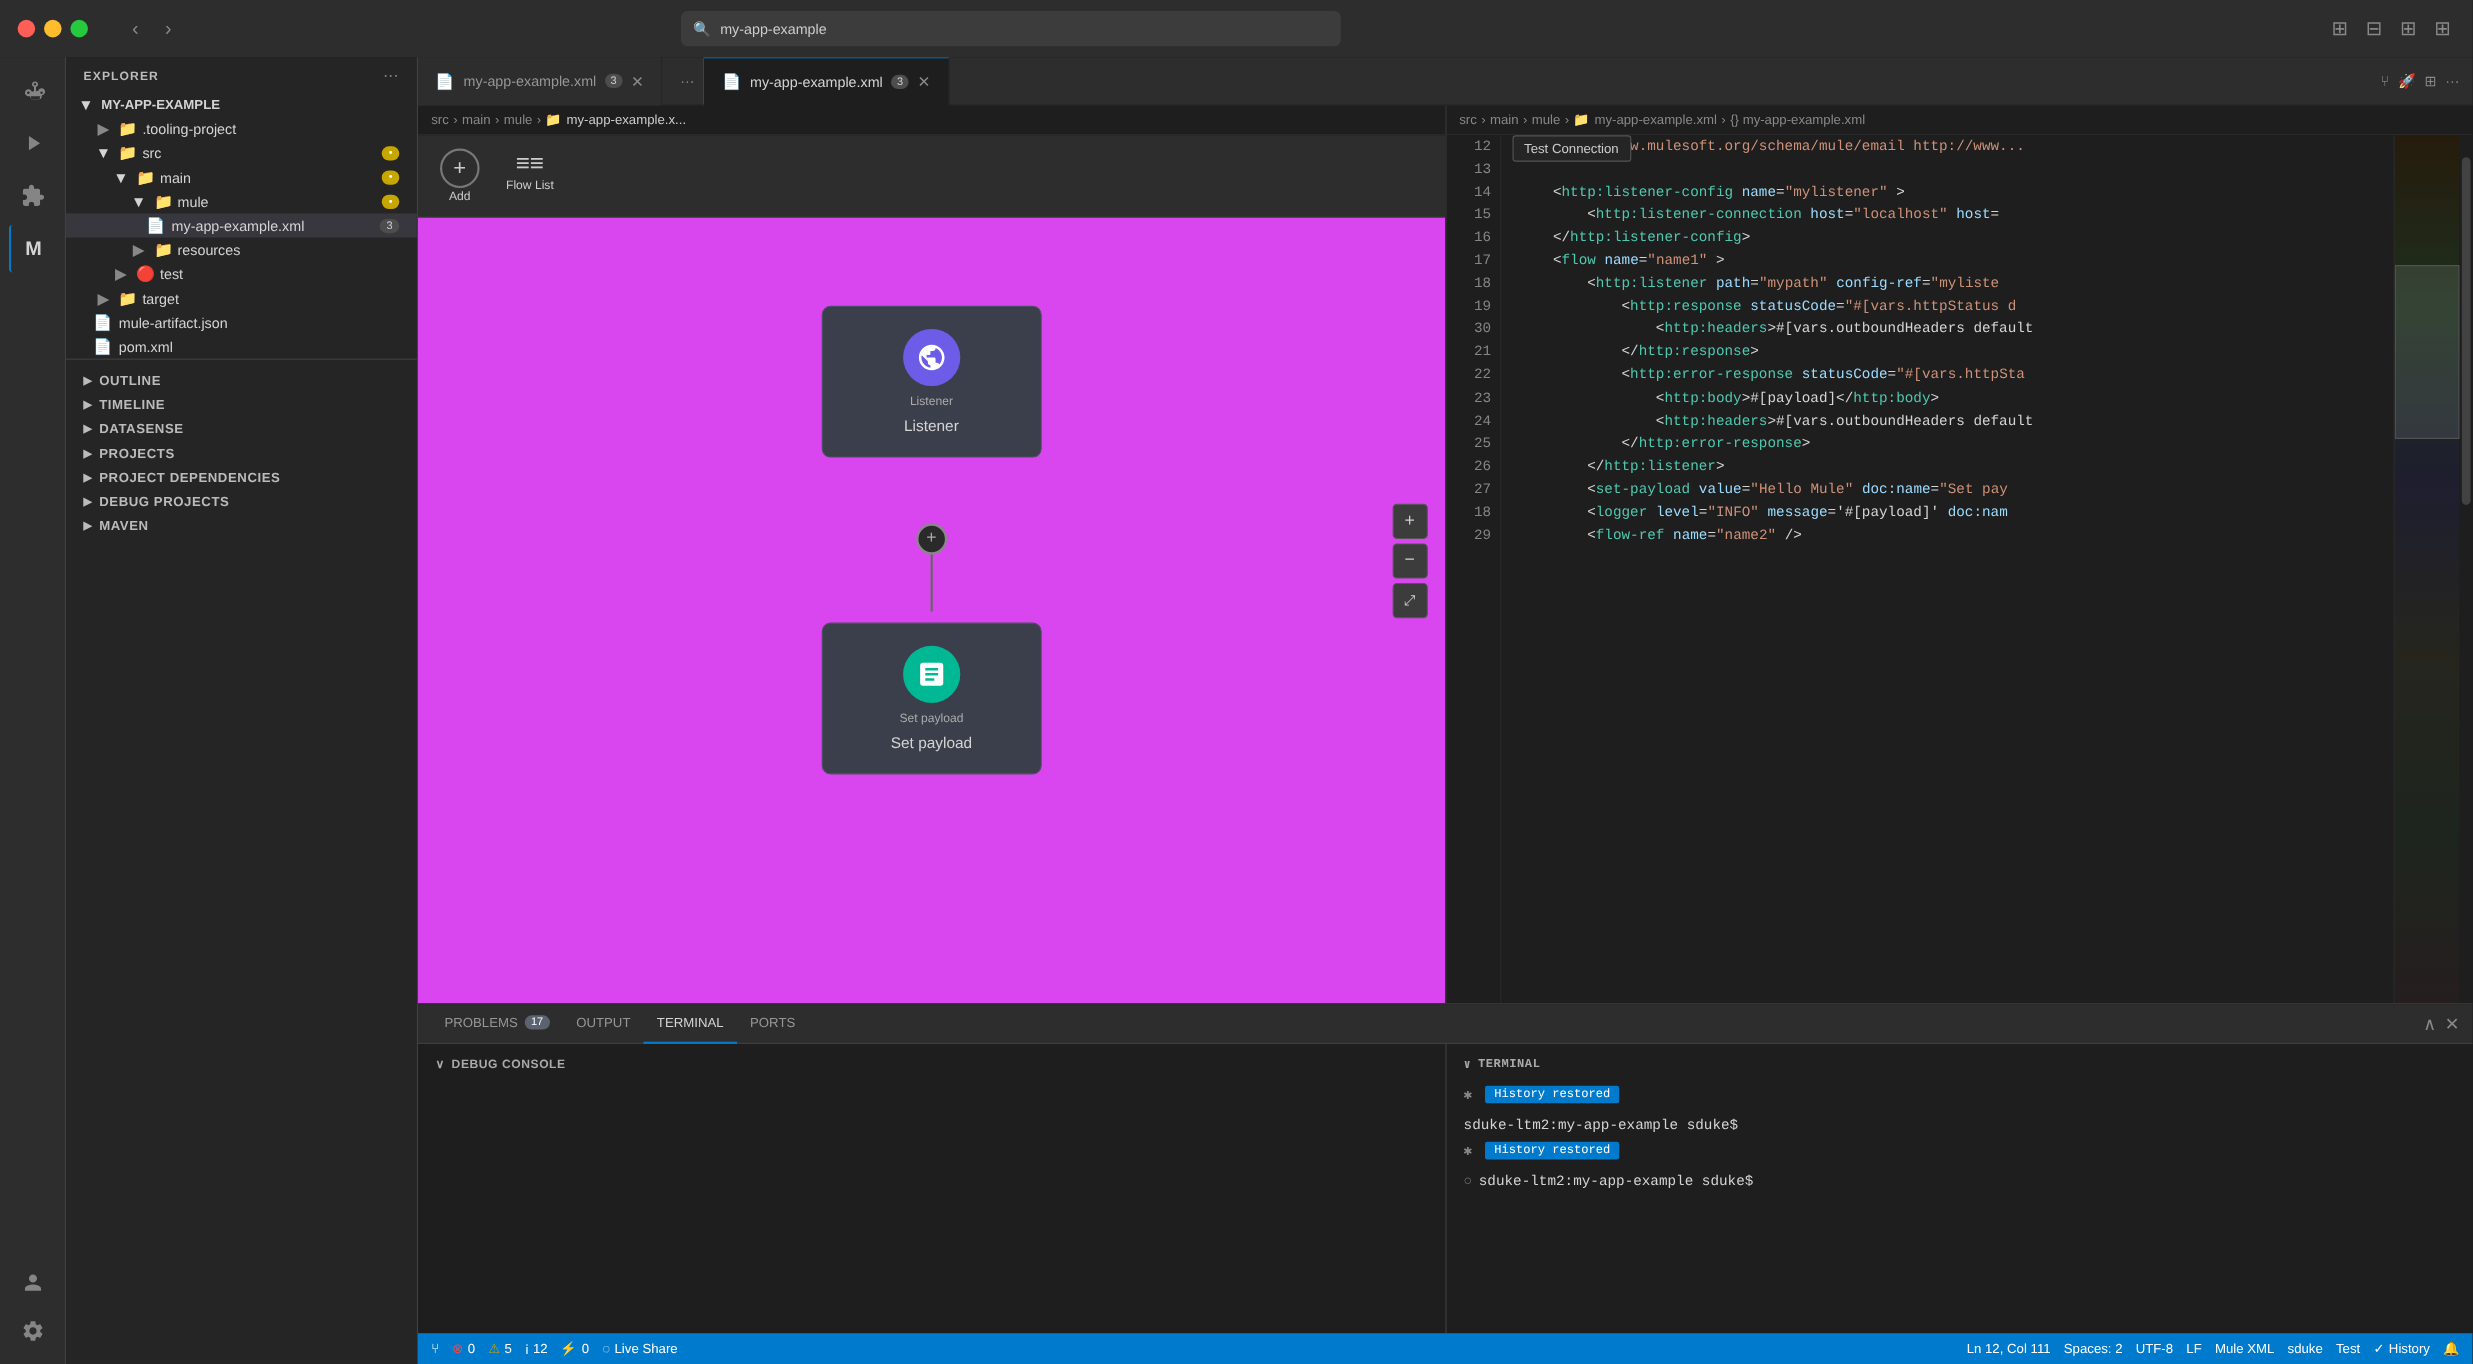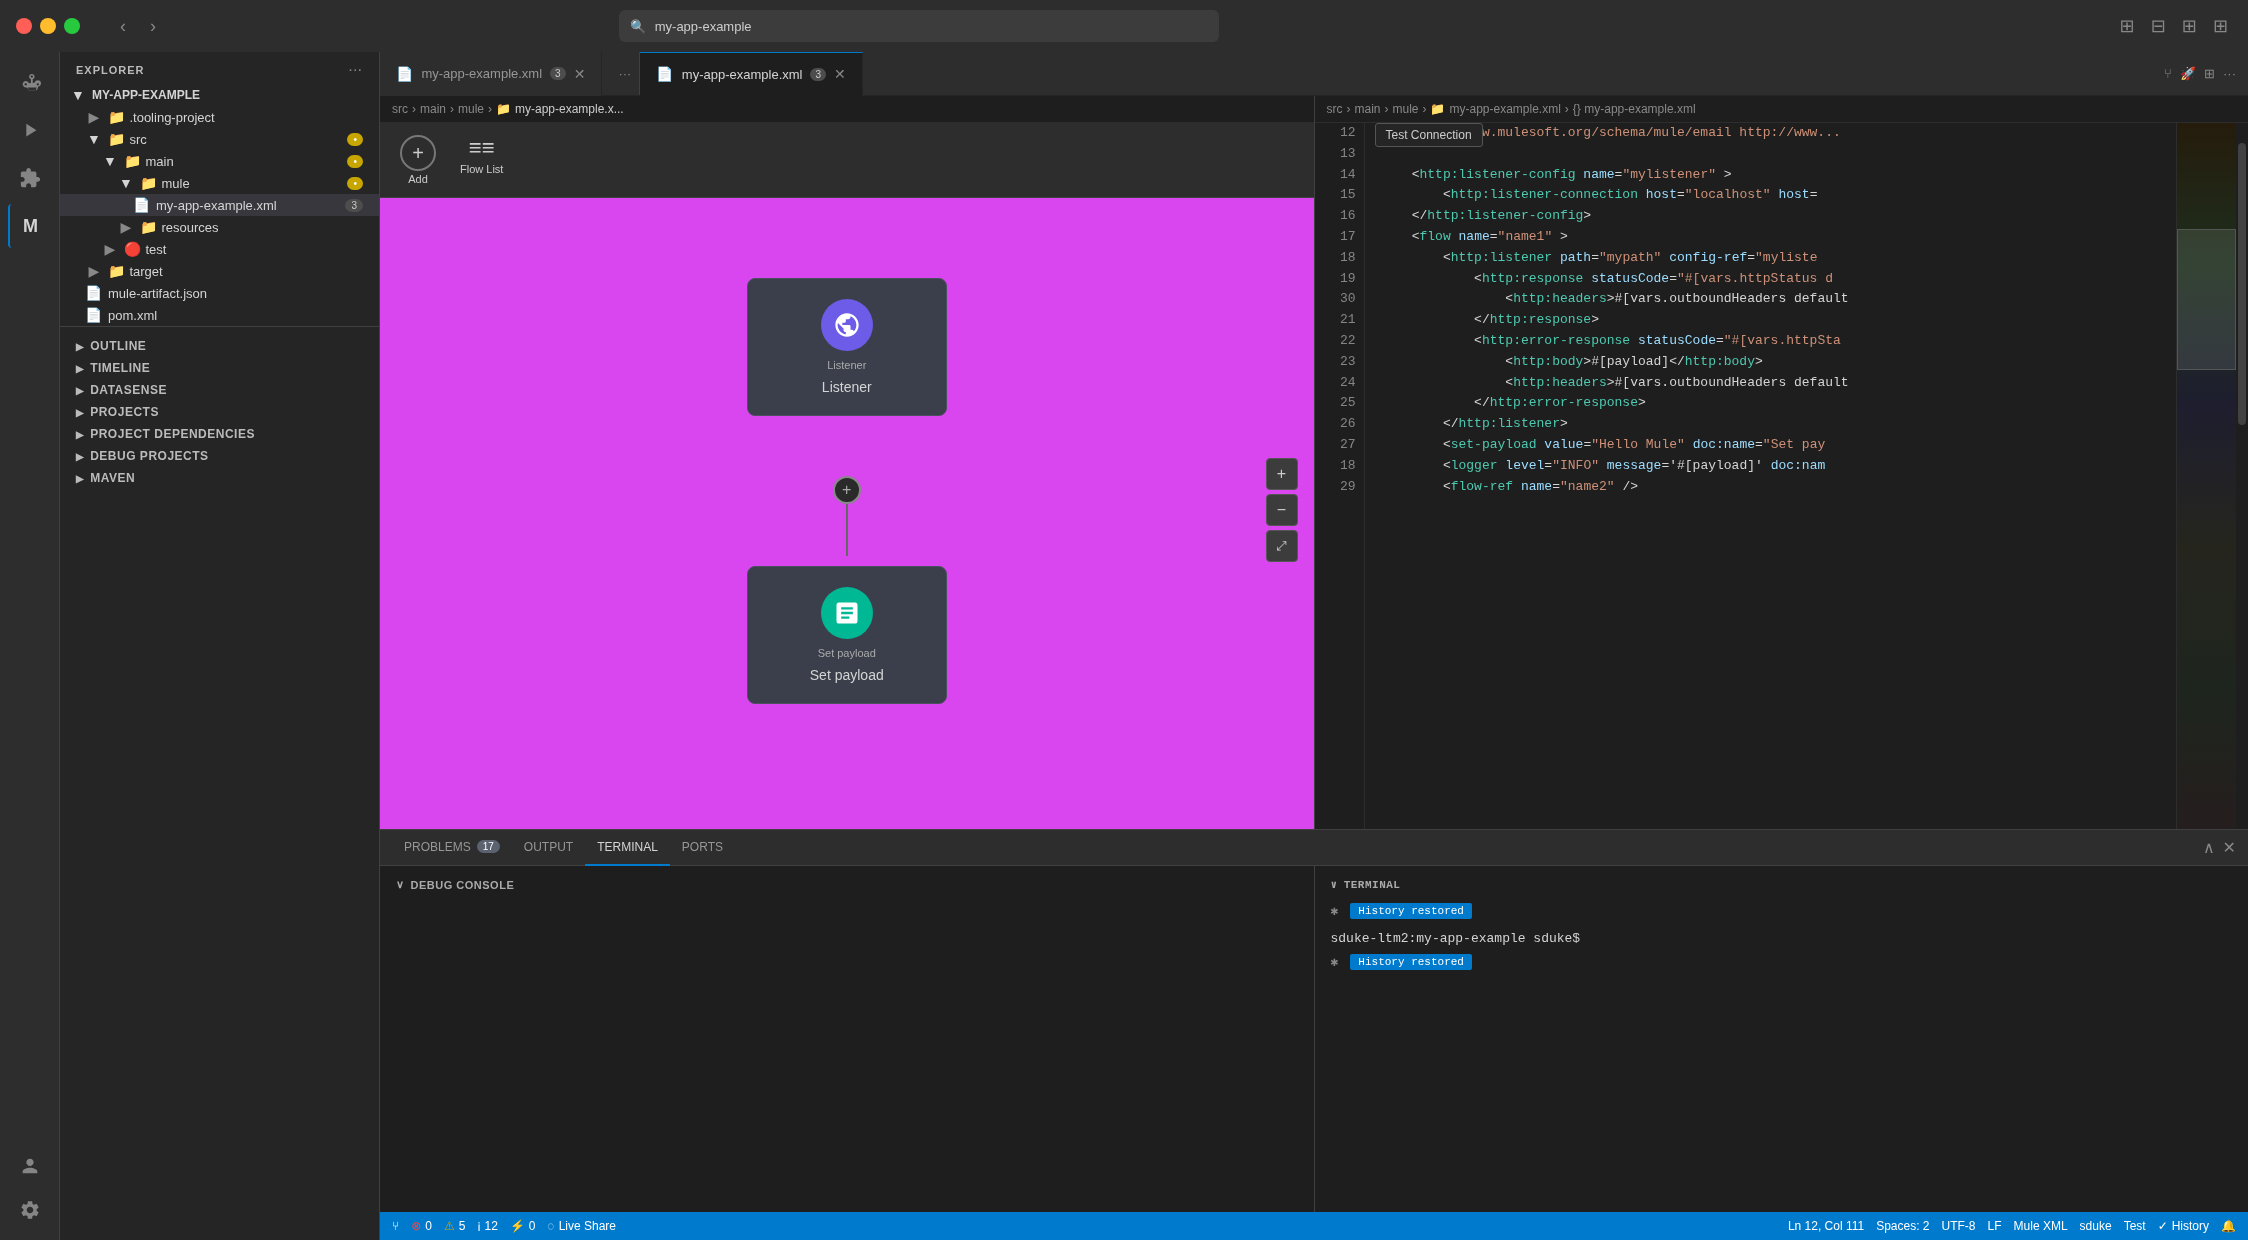--- a/index.html
+++ b/index.html
@@ -95,21 +95,21 @@
     .code-line { white-space: pre; display: flex; align-items: baseline; }
     .ln { display: block; height: 1.6em; }
     
     .xml-tag { color: #4ec9b0; }
     .xml-attr { color: #9cdcfe; }
     .xml-string { color: #ce9178; }
     .xml-text { color: #d4d4d4; }
     .minimap { width: 60px; background: #1e1e1e; border-left: 1px solid #2d2d2d; position: relative; overflow: hidden; flex-shrink: 0; }
 
     
-    .bottom-panel { height: 383px; background: #1e1e1e; border-top: 1px solid #404040; flex-shrink: 0; display: flex; flex-direction: column; }
+    .bottom-panel { height: 300px; background: #1e1e1e; border-top: 1px solid #404040; flex-shrink: 0; display: flex; flex-direction: column; }
     .bottom-tabs { display: flex; align-items: center; padding: 0 12px; background: #2d2d2d; border-bottom: 1px solid #404040; height: 36px; flex-shrink: 0; }
     .bottom-tab { padding: 0 12px; height: 36px; display: flex; align-items: center; gap: 6px; cursor: pointer; color: #969696; font-size: 12px; font-weight: 500; border-bottom: 2px solid transparent; }
     .bottom-tab.active { color: #d4d4d4; border-bottom-color: #007acc; }
     .bottom-tab-badge { background: #5c6370; color: #fff; border-radius: 10px; font-size: 10px; padding: 1px 6px; }
     .bottom-tab-actions { margin-left: auto; display: flex; gap: 8px; color: #888; }
     .bottom-content { flex: 1; display: flex; overflow: hidden; }
     .debug-console { flex: 1; padding: 12px 16px; border-right: 1px solid #404040; overflow: auto; }
     .debug-header { font-size: 11px; font-weight: 700; color: #aaa; letter-spacing: 0.5px; margin-bottom: 8px; display: flex; align-items: center; gap: 6px; }
     .terminal-panel { flex: 1; padding: 12px 16px; overflow: auto; font-family: 'Courier New', monospace; font-size: 13px; }
     .terminal-header { font-size: 11px; font-weight: 700; color: #aaa; letter-spacing: 0.5px; margin-bottom: 12px; display: flex; align-items: center; gap: 6px; }
@@ -507,20 +507,23 @@
               <span class="history-badge">History restored</span>
             </div>
           </div>
           <div class="terminal-prompt">sduke-ltm2:my-app-example sduke$</div>
           <div style="margin-bottom:12px;margin-top:8px;">
             <div style="display:flex;align-items:center;gap:8px;">
               <span class="history-star">✱</span>
               <span class="history-badge">History restored</span>
             </div>
           </div>
+          <div class="terminal-prompt">
+            <span style="color:#777; margin-right:6px;">○</span>sduke-ltm2:my-app-example sduke$
+          </div>
         </div>
       </div>
     </div>
 
     <div class="status-bar">
       <div class="status-left">
         <div class="status-item">
           <span>⑂</span>
         </div>
         <div class="status-item">

